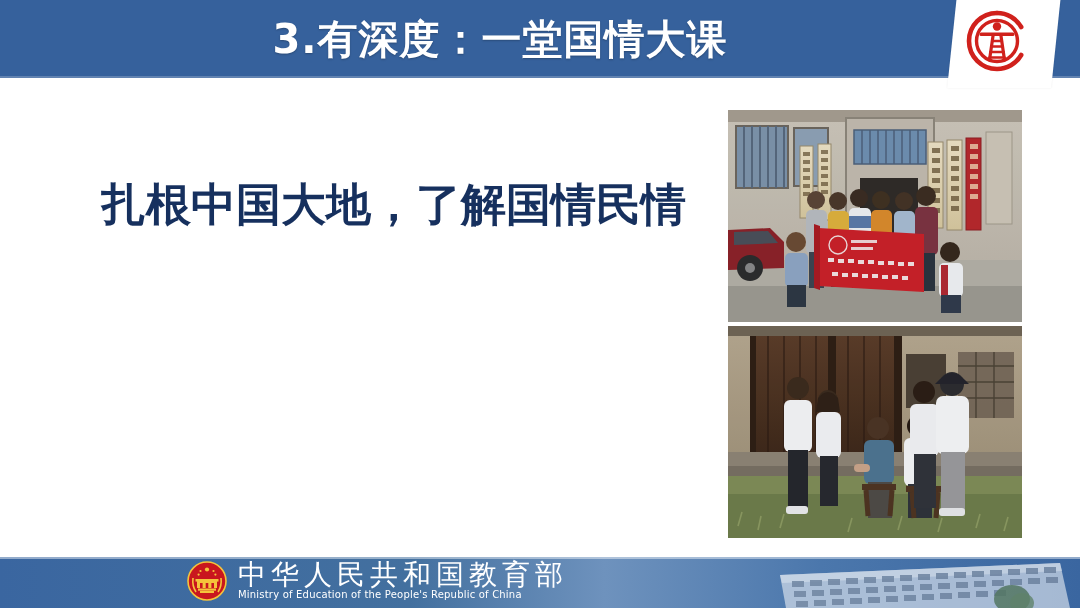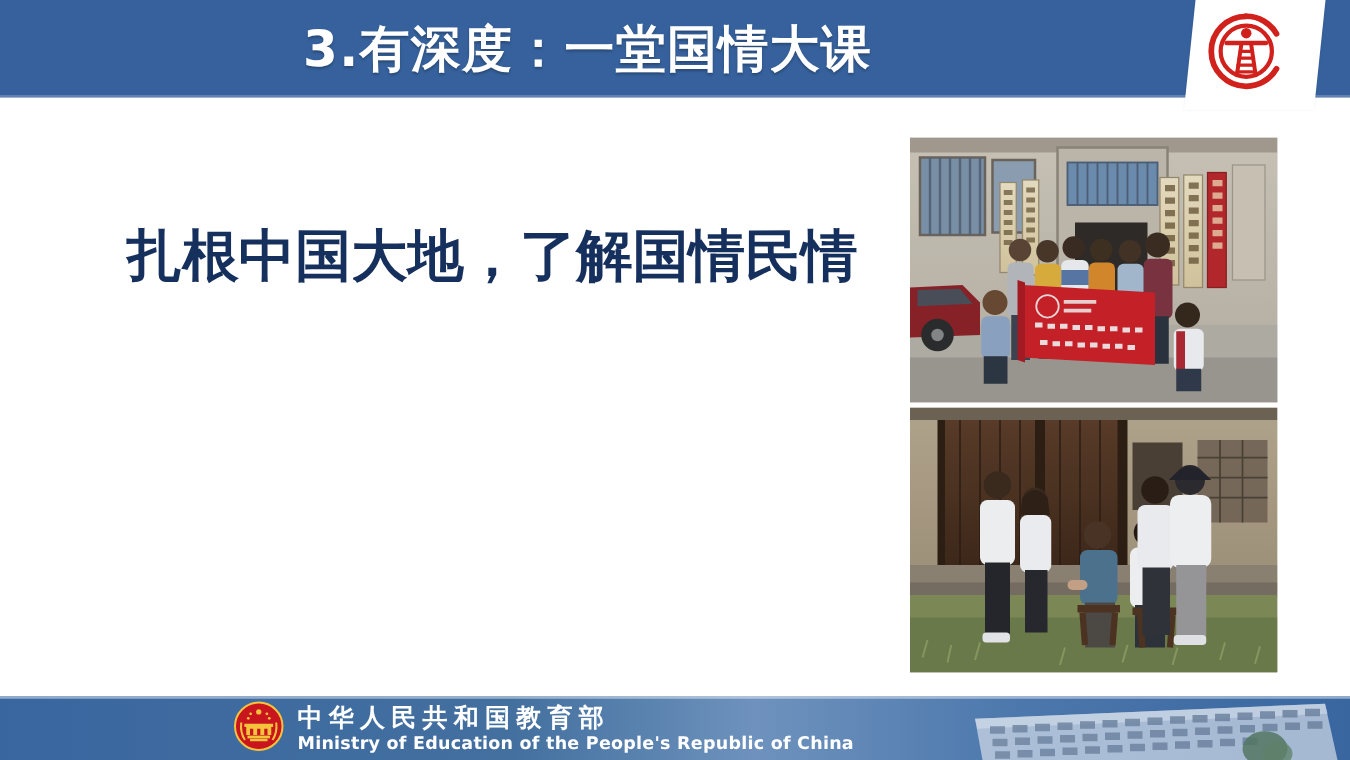--- a/index.html
+++ b/index.html
@@ -48,20 +48,21 @@
     display: flex;
     align-items: center;
     justify-content: center;
     color: #ffffff;
     font-size: 40px;
     font-weight: bold;
     letter-spacing: 1px;
     white-space: nowrap;
     text-shadow: 0 1px 2px rgba(0,0,0,0.25);
     z-index: 3;
+    padding-left: 30px;
   }
   
   #logo-panel {
     position: absolute;
     top: -4px;
     left: 952px;
     width: 104px;
     height: 92px;
     background: #ffffff;
     transform: skewX(-6deg);
@@ -147,33 +148,32 @@
     display: flex;
     align-items: center;
     gap: 10px;
     z-index: 3;
   }
   #footer-emblem { width: 42px; height: 42px; flex: 0 0 42px; }
   #footer-emblem svg { display:block; width:42px; height:42px; }
   #footer-texts { display: flex; flex-direction: column; justify-content: center; }
   #footer-title-cn {
     color: #ffffff;
-    font-size: 20px;
-    font-weight: bold;
+    font-size: 28px;
+    font-weight: normal;
     letter-spacing: 5px;
     line-height: 27px;
     white-space: nowrap;
   }
   #footer-title-en {
     color: #ffffff;
-    font-size: 14px;
+    font-size: 10px;
     letter-spacing: 0.2px;
     line-height: 14px;
     white-space: nowrap;
-    font-weight: bold;
   }
 </style>
 </head>
 <body>
 
 <div id="slide">
 
   <div id="header-band"></div>
 
   <div id="logo-panel"></div>

